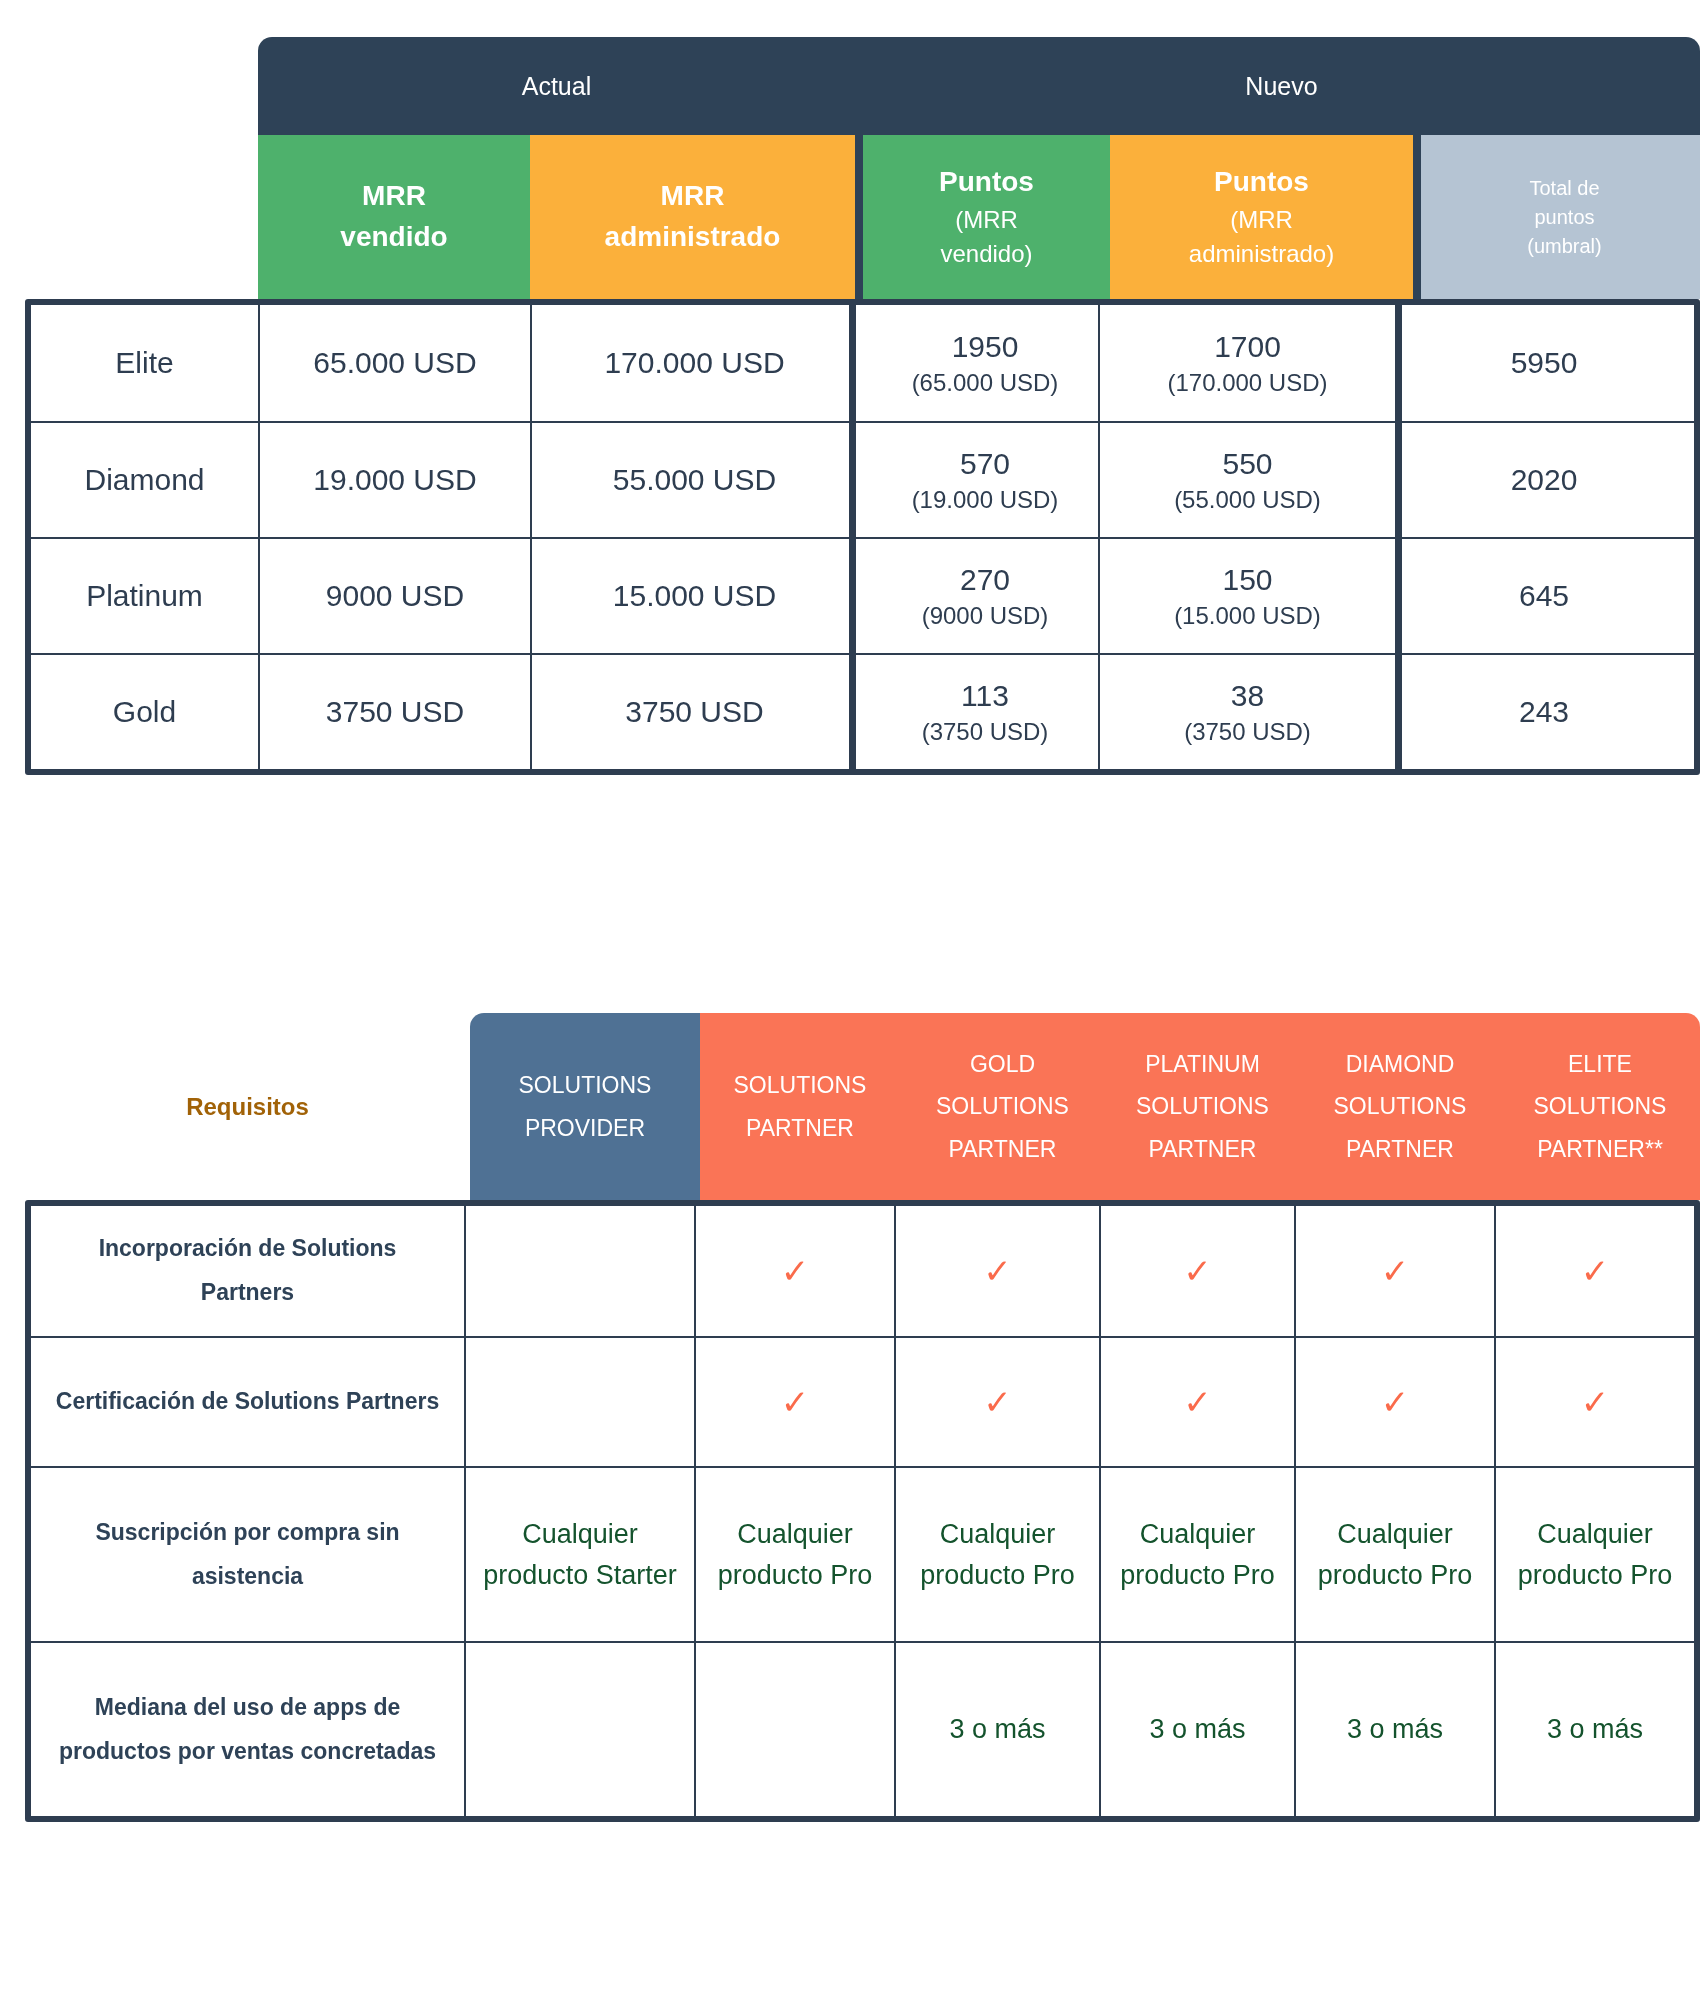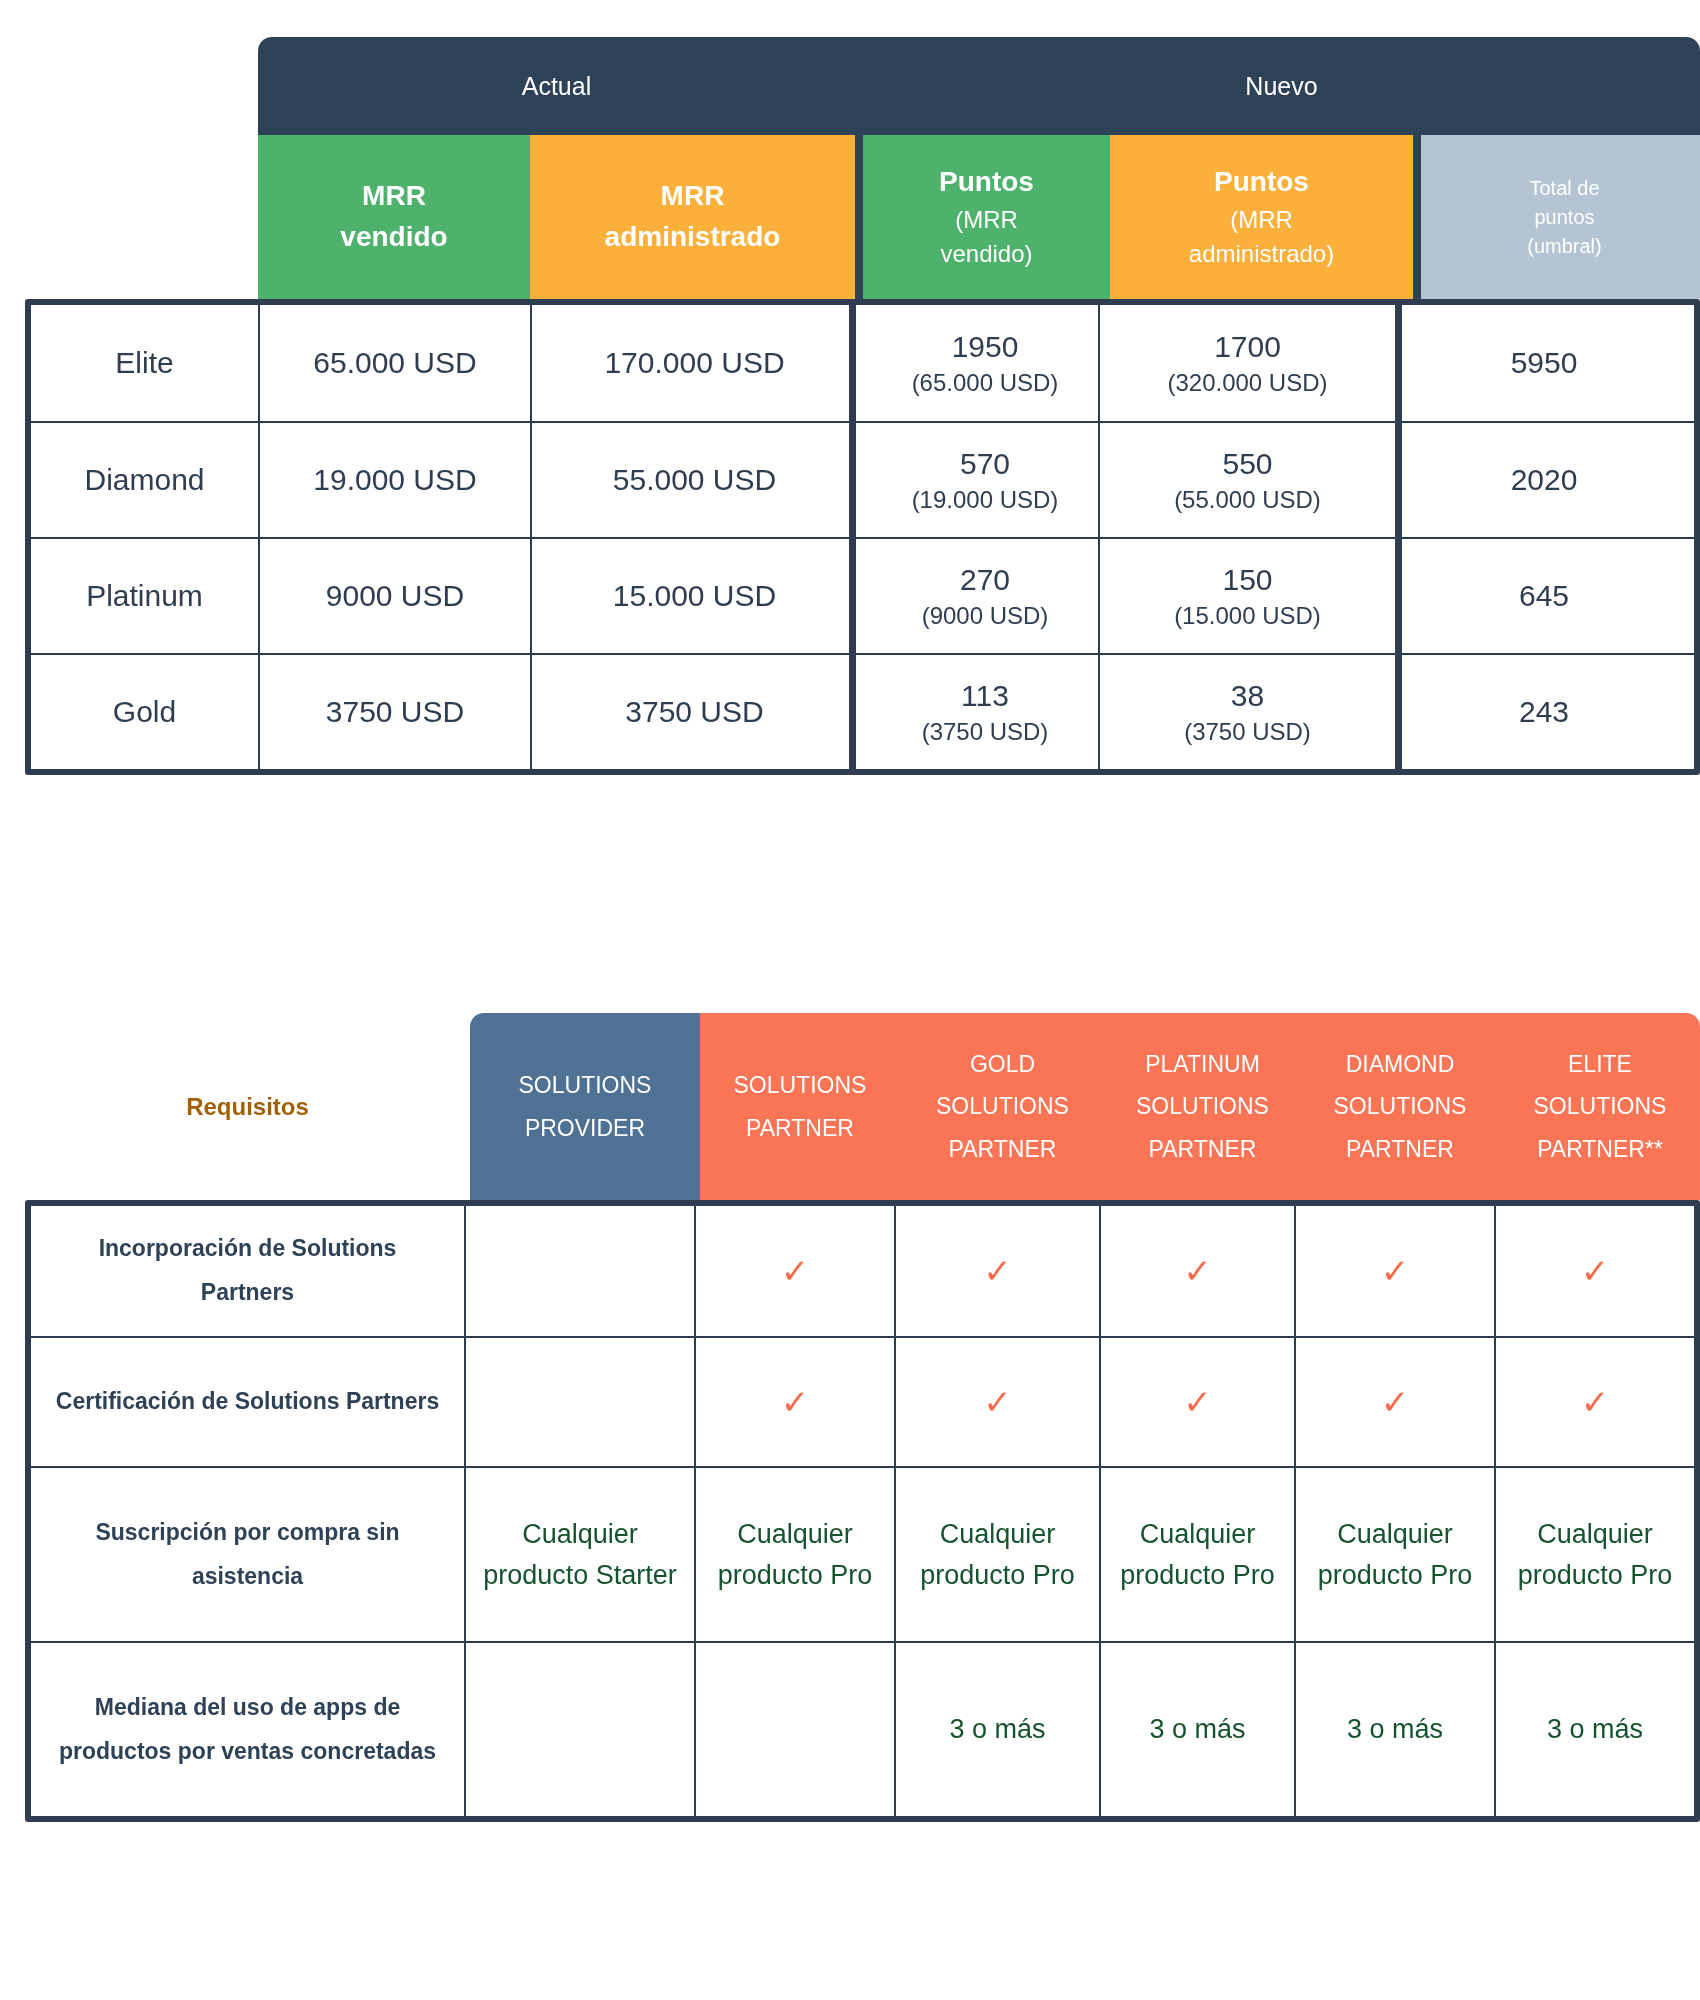--- a/index.html
+++ b/index.html
@@ -226,21 +226,21 @@
     <div class="t1-row">
       <div class="t1-cell c-w-1">Elite</div>
       <div class="t1-cell c-w-2">65.000 USD</div>
       <div class="t1-cell c-w-3">170.000 USD</div>
       <div class="t1-cell c-w-4">
         <span>1950</span>
         <span class="sub">(65.000 USD)</span>
       </div>
       <div class="t1-cell c-w-5">
         <span>1700</span>
-        <span class="sub">(320.000 USD)</span>
+        <span class="sub">(170.000 USD)</span>
       </div>
       <div class="t1-cell c-w-6">5950</div>
     </div>
 
     <div class="t1-row">
       <div class="t1-cell c-w-1">Diamond</div>
       <div class="t1-cell c-w-2">19.000 USD</div>
       <div class="t1-cell c-w-3">55.000 USD</div>
       <div class="t1-cell c-w-4">
         <span>570</span>

